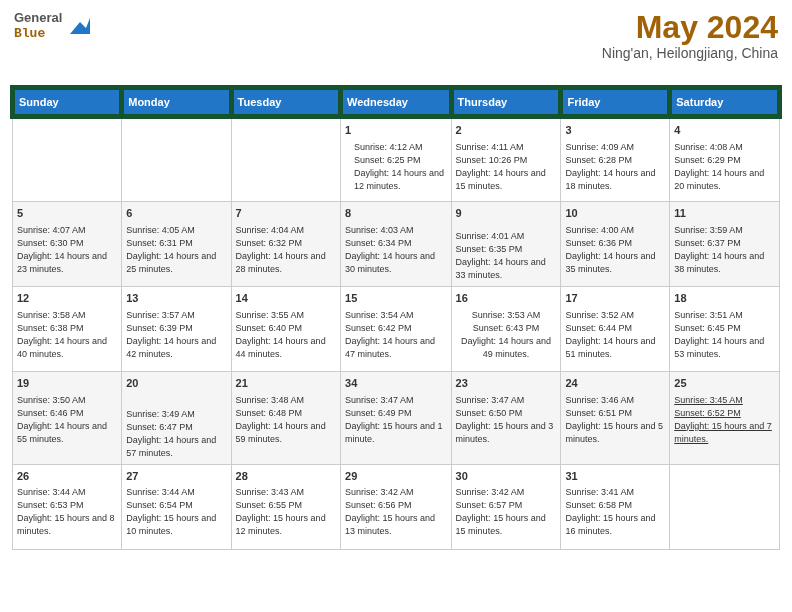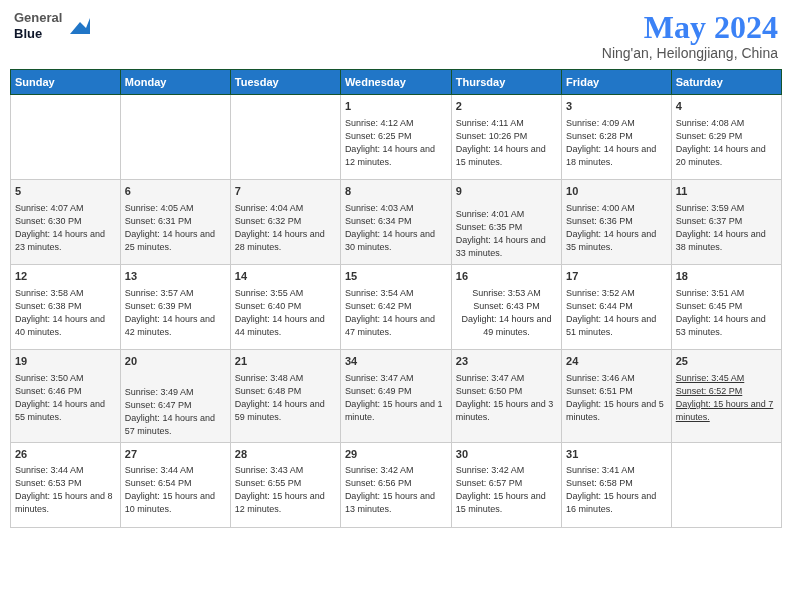--- a/index.html
+++ b/index.html
@@ -7,68 +7,67 @@
       font-family: Arial, sans-serif;
       background: #fff;
       width: 792px;
       min-height: 612px;
       padding: 10px;
     }
     .header {
       display: flex;
       justify-content: space-between;
       align-items: flex-start;
-      margin-bottom: 8px;
+      margin-bottom: 24px;
       padding: 0 4px;
     }
     .logo {
       display: flex;
       align-items: center;
     }
     .logo-text {
       display: flex;
       flex-direction: column;
       font-size: 13px;
       font-weight: bold;
       line-height: 1.2;
     }
     .logo-text .general { color: #555; }
-    .logo-text .blue { color: #0f172a; }
+    .logo-text .blue { color: #a16207; font-family: Liberation Mono, monospace; }
     .logo-icon {
       width: 24px;
       height: 24px;
       margin-left: 4px;
     }
     .title-section {
       text-align: right;
     }
     .month-year {
       font-size: 32px;
       font-weight: bold;
-      color: #3b82f6;
+      color: #a16207;
       line-height: 1.1;
-      font-family: Liberation Serif, serif;
     }
     .location {
       font-size: 14px;
       color: #555;
     }
     table {
       width: 100%;
       border-collapse: collapse;
       font-size: 10px;
     }
     thead tr th {
       background: #2176c7;
       color: #fff;
       font-size: 11px;
       font-weight: bold;
       padding: 6px 4px;
       text-align: left;
-      border: 1px solid #14532d;
+      border: 5px solid #14532d;
     }
     tbody tr td {
       border: 1px solid #ccc;
       vertical-align: top;
       padding: 4px;
       height: 85px;
       width: 113px;
       background: #fff;
       color: #333;
       font-size: 9.5px;
@@ -122,21 +121,21 @@
         <th>Saturday</th>
       </tr>
   </thead>
   <tbody id="calendar-body">
   <tr>
         <td class="empty-cell"></td>
         <td class="empty-cell"></td>
         <td class="empty-cell"></td>
         <td>
           <div class="day-number">1</div>
-          <div class="day-info" style="white-space: pre-line;">Sunrise: 4:12 AM
+          <div class="day-info" style="white-space: pre-line; margin-left: 9px;">Sunrise: 4:12 AM
 Sunset: 6:25 PM
 Daylight: 14 hours and 12 minutes.</div>
         </td>
         <td>
           <div class="day-number">2</div>
           <div class="day-info" style="white-space: pre-line;">Sunrise: 4:11 AM
 Sunset: 10:26 PM
 Daylight: 14 hours and 15 minutes.</div>
         </td>
         <td>

